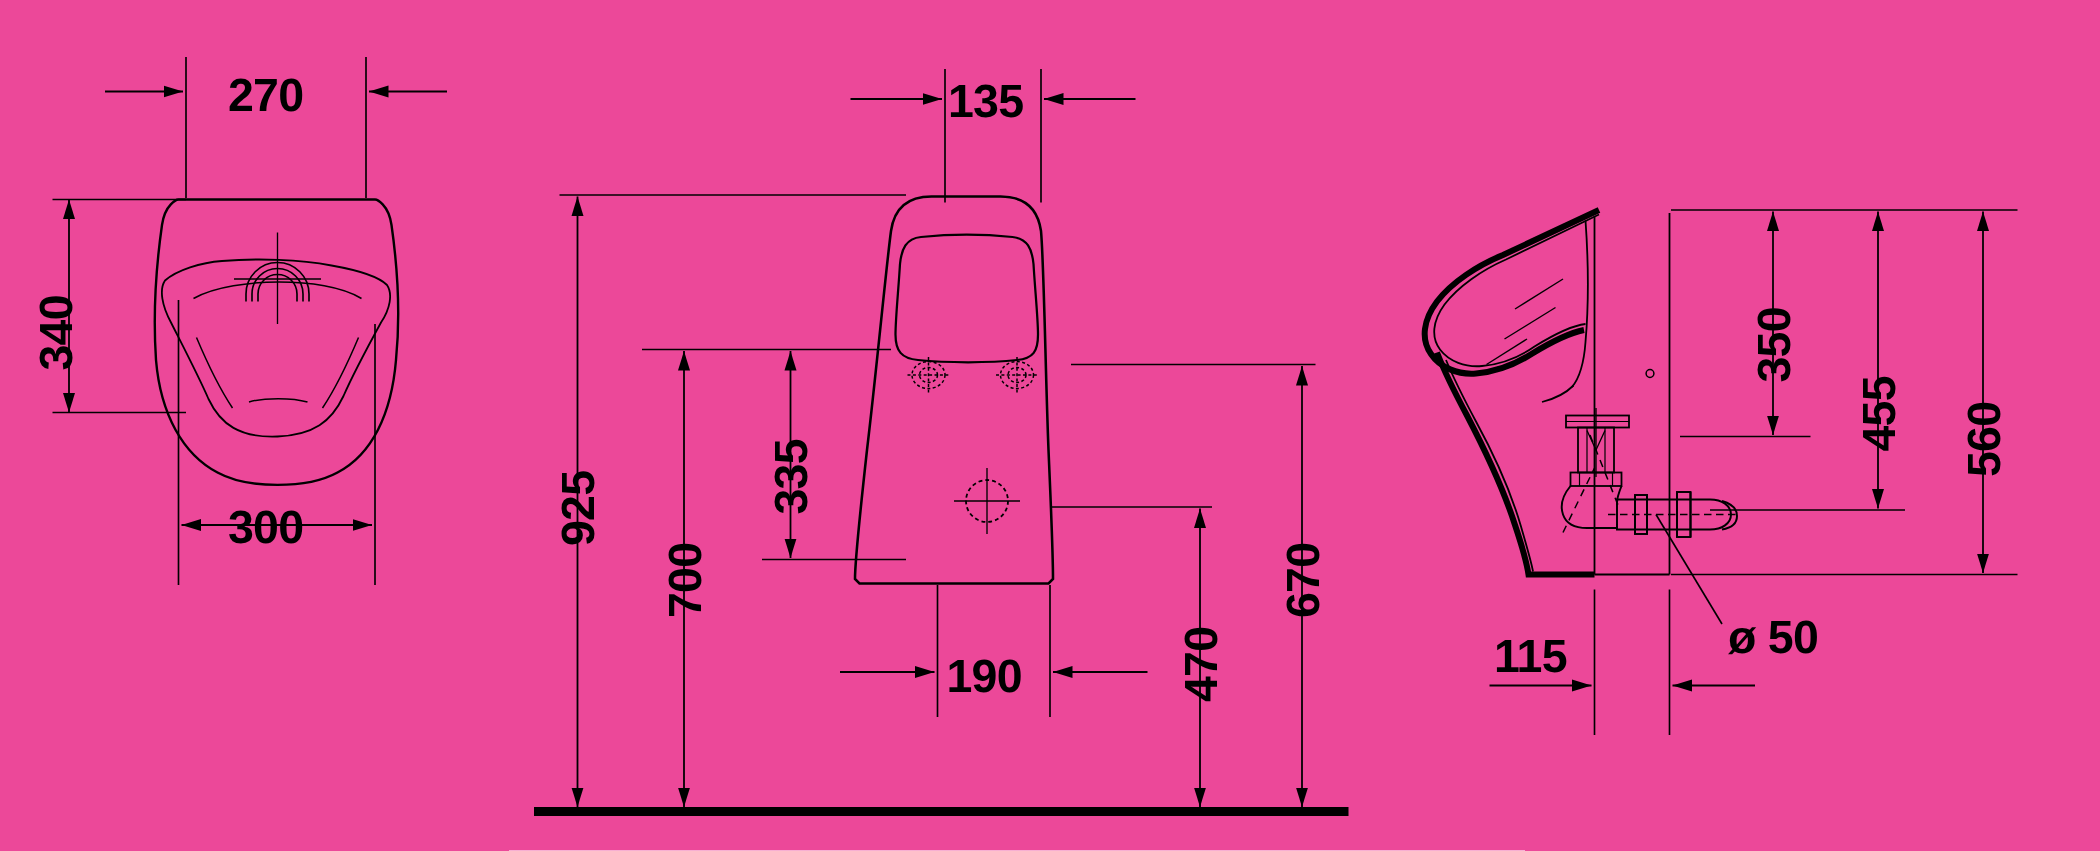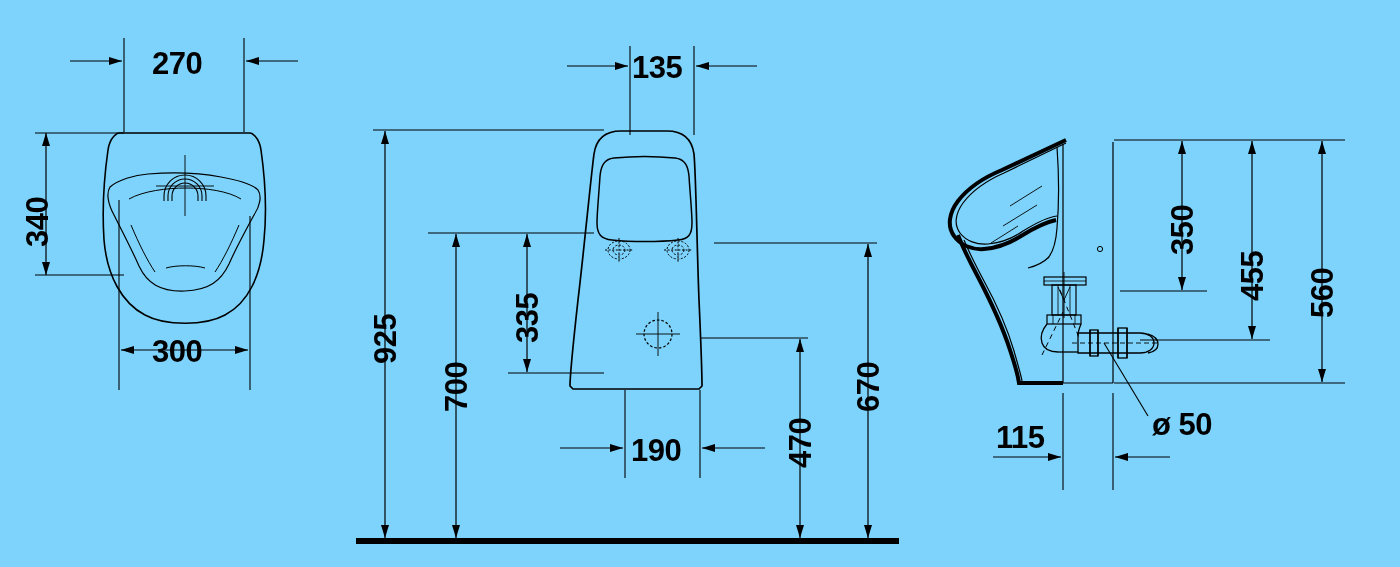--- a/index.html
+++ b/index.html
@@ -7,21 +7,21 @@
     padding: 0;
     background: #ffffff;
   }
   body {
     font-family: "Liberation Sans", sans-serif;
   }
   #sheet {
     position: relative;
     width: 1400px;
     height: 567px;
-    background: #7dd3fc;
+    background: #ec4899;
     overflow: hidden;
   }
   #sheet svg {
     display: block;
     position: absolute;
     top: 0;
     left: 0;
   }
   .dimtext {
     font-family: "Liberation Sans", sans-serif;

